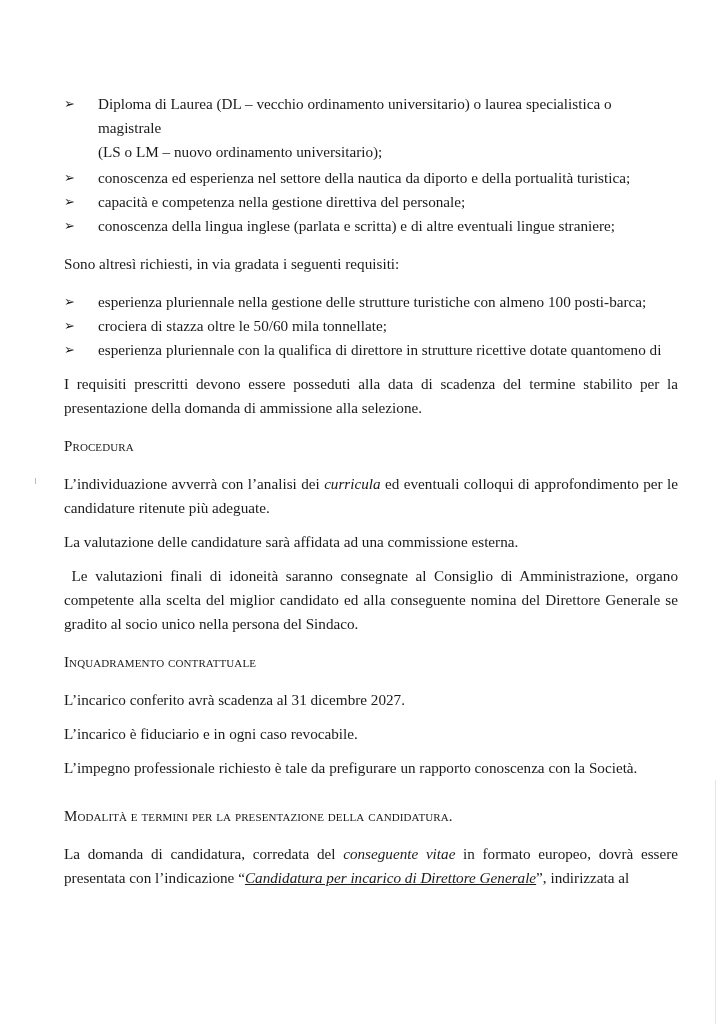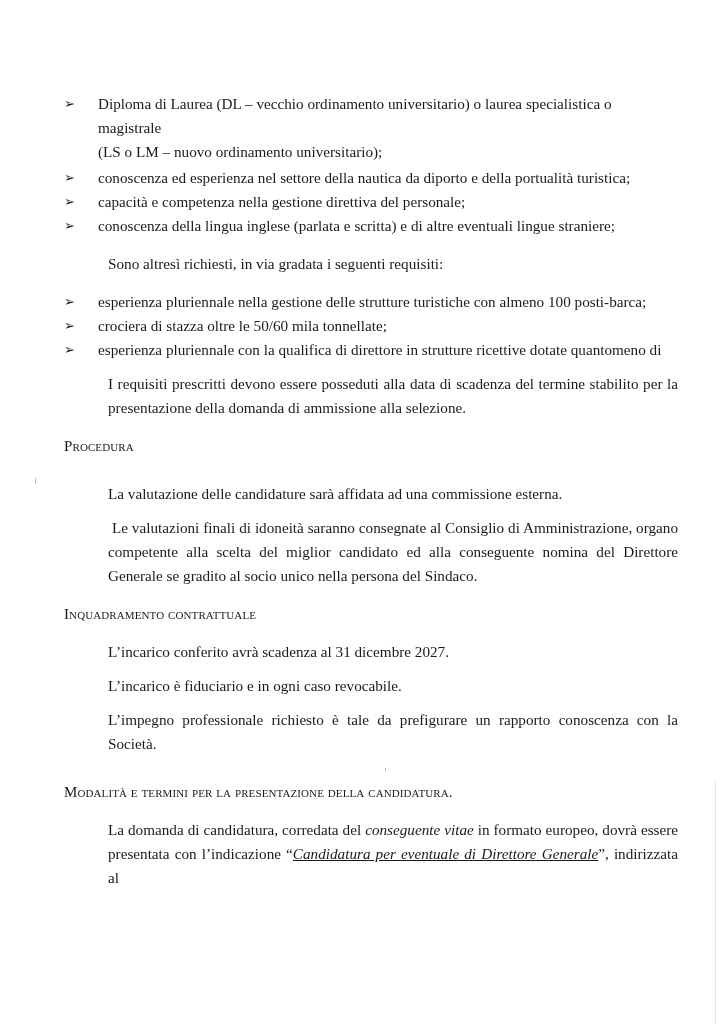--- a/index.html
+++ b/index.html
@@ -8,21 +8,21 @@
       font-family: "Liberation Serif", "DejaVu Serif", serif;
       color: #1a1a1a;
     }
     .page { position: absolute; left: 0; top: 0; width: 724px; height: 1024px; background: #fff; }
     .scan-edge { position: absolute; right: 8px; top: 780px; width: 1px; height: 244px; background: #e6e6e6; }
     .speck { position: absolute; width: 1px; background: #bcbcbc; }
     .content { position: absolute; left: 64px; top: 92px; width: 614px; font-size: 15.2px; line-height: 24px; }
     .bullet { position: relative; padding-left: 34px; }
     .bullet .mark { position: absolute; left: 0; top: 0; font-family: "DejaVu Sans", sans-serif; font-size: 13px; }
     .bl1 { margin-bottom: 2px; }
-    .para { text-align: justify; margin-left: 44px; }
+    .para { text-align: justify; }
     .heading { font-weight: normal; font-variant: small-caps; font-size: 15px; letter-spacing: 0.1px; }
     .gap-s { height: 10px; }
     .gap-m { height: 14px; }
     i { font-style: italic; }
     .u { text-decoration: underline; }
   </style>
 </head>
 <body>
 
 <div class="page">
@@ -70,34 +70,35 @@
         <div>esperienza pluriennale con la qualifica di direttore in strutture ricettive dotate quantomeno di</div>
       </div>
     </div>
 
     <div class="gap-s"></div>
     <div class="para">I requisiti prescritti devono essere posseduti alla data di scadenza del termine stabilito per la presentazione della domanda di ammissione alla selezione.</div>
 
     <div class="gap-m"></div>
     <div class="heading">Procedura</div>
     <div class="gap-m"></div>
+    <div class="para"><span>L’individuazione avverrà con l’analisi dei </span><i>curricula</i><span> ed eventuali colloqui di approfondimento per le candidature ritenute più adeguate.</span></div>
     <div class="gap-s"></div>
     <div class="para">La valutazione delle candidature sarà affidata ad una commissione esterna.</div>
     <div class="gap-s"></div>
     <div class="para" style="white-space: pre-wrap;"> Le valutazioni finali di idoneità saranno consegnate al Consiglio di Amministrazione, organo competente alla scelta del miglior candidato ed alla conseguente nomina del Direttore Generale se gradito al socio unico nella persona del Sindaco.</div>
 
     <div class="gap-m"></div>
     <div class="heading">Inquadramento contrattuale</div>
     <div class="gap-m"></div>
     <div class="para">L’incarico conferito avrà scadenza al 31 dicembre 2027.</div>
     <div class="gap-s"></div>
     <div class="para">L’incarico è fiduciario e in ogni caso revocabile.</div>
     <div class="gap-s"></div>
     <div class="para">L’impegno professionale richiesto è tale da prefigurare un rapporto conoscenza con la Società.</div>
     <div class="gap-s"></div>
 
     <div class="gap-m"></div>
     <div class="heading">Modalità e termini per la presentazione della candidatura.</div>
     <div class="gap-m"></div>
-    <div class="para"><span>La domanda di candidatura, corredata del </span><i>conseguente vitae</i><span> in formato europeo, dovrà essere presentata con l’indicazione “</span><i class="u">Candidatura per eventuale di Direttore Generale</i><span>”, indirizzata al</span></div>
+    <div class="para"><span>La domanda di candidatura, corredata del </span><i>conseguente vitae</i><span> in formato europeo, dovrà essere presentata con l’indicazione “</span><i class="u">Candidatura per incarico di Direttore Generale</i><span>”, indirizzata al</span></div>
 
   </div>
 </div>
 
 </body></html>

